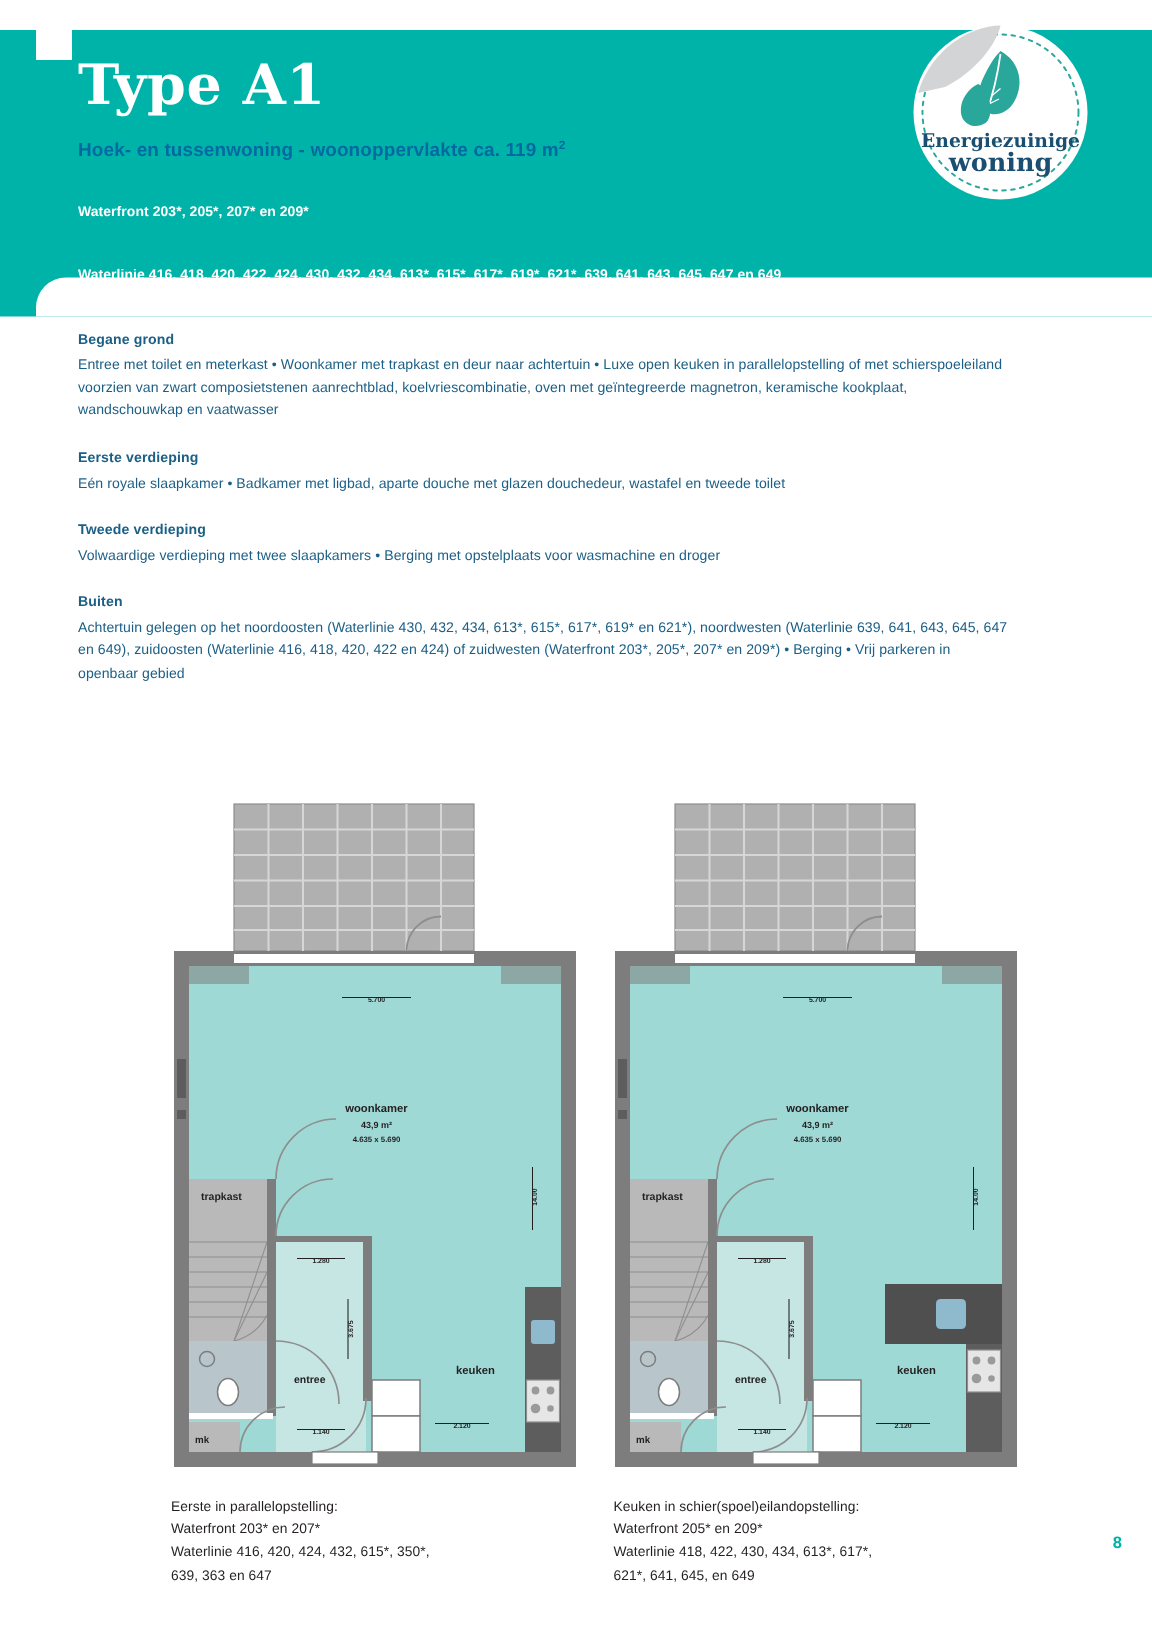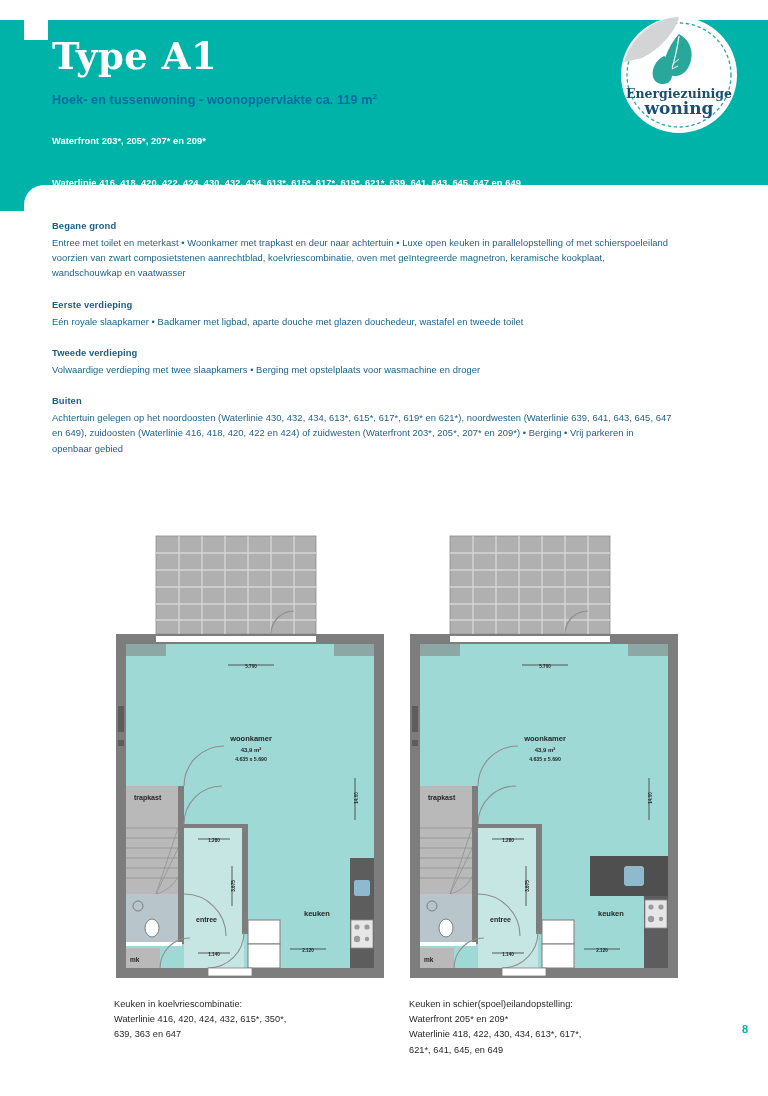--- a/index.html
+++ b/index.html
@@ -60,21 +60,21 @@
     font-size: 9.3px; font-weight: 700; color: #ffffff;
     line-height: 1.45; letter-spacing: 0.05px; margin-top: 28px;
   }
   .addr-note {
     font-size: 8.2px; font-style: italic; font-weight: 600; color: #ffffff;
     line-height: 1.45; margin-top: 1px;
   }
 
   
   .badge {
-    position: absolute; right: 28px; top: 14px; width: 122px; height: 122px;
+    position: absolute; right: 40px; top: 14px; width: 122px; height: 122px;
     z-index: 9;
   }
   .badge svg { display:block; width:122px; height:122px; }
 
   
   .body {
     position: absolute; left: 52px; top: 220px; width: 620px;
   }
   .sec { margin-bottom: 18px; }
   .sec-head {
@@ -412,21 +412,22 @@
           <line x1="124" y1="338" x2="124" y2="378"></line>
           <line x1="90" y1="425" x2="122" y2="425"></line>
           <line x1="182" y1="421" x2="218" y2="421"></line>
         </g>
       </svg>
     </div>
   </div>
 
   <div class="caps">
     <div class="cap cap-left">
-      <div class="cap-line">Keuken in koelvriescombinatie:</div>
+      <div class="cap-line">Eerste in parallelopstelling:</div>
+      <div class="cap-line">Waterfront 203* en 207*</div>
       <div class="cap-line">Waterlinie 416, 420, 424, 432, 615*, 350*,</div>
       <div class="cap-line">639, 363 en 647</div>
     </div>
     <div class="cap cap-right">
       <div class="cap-line">Keuken in schier(spoel)eilandopstelling:</div>
       <div class="cap-line">Waterfront 205* en 209*</div>
       <div class="cap-line">Waterlinie 418, 422, 430, 434, 613*, 617*,</div>
       <div class="cap-line">621*, 641, 645, en 649</div>
     </div>
   </div>

